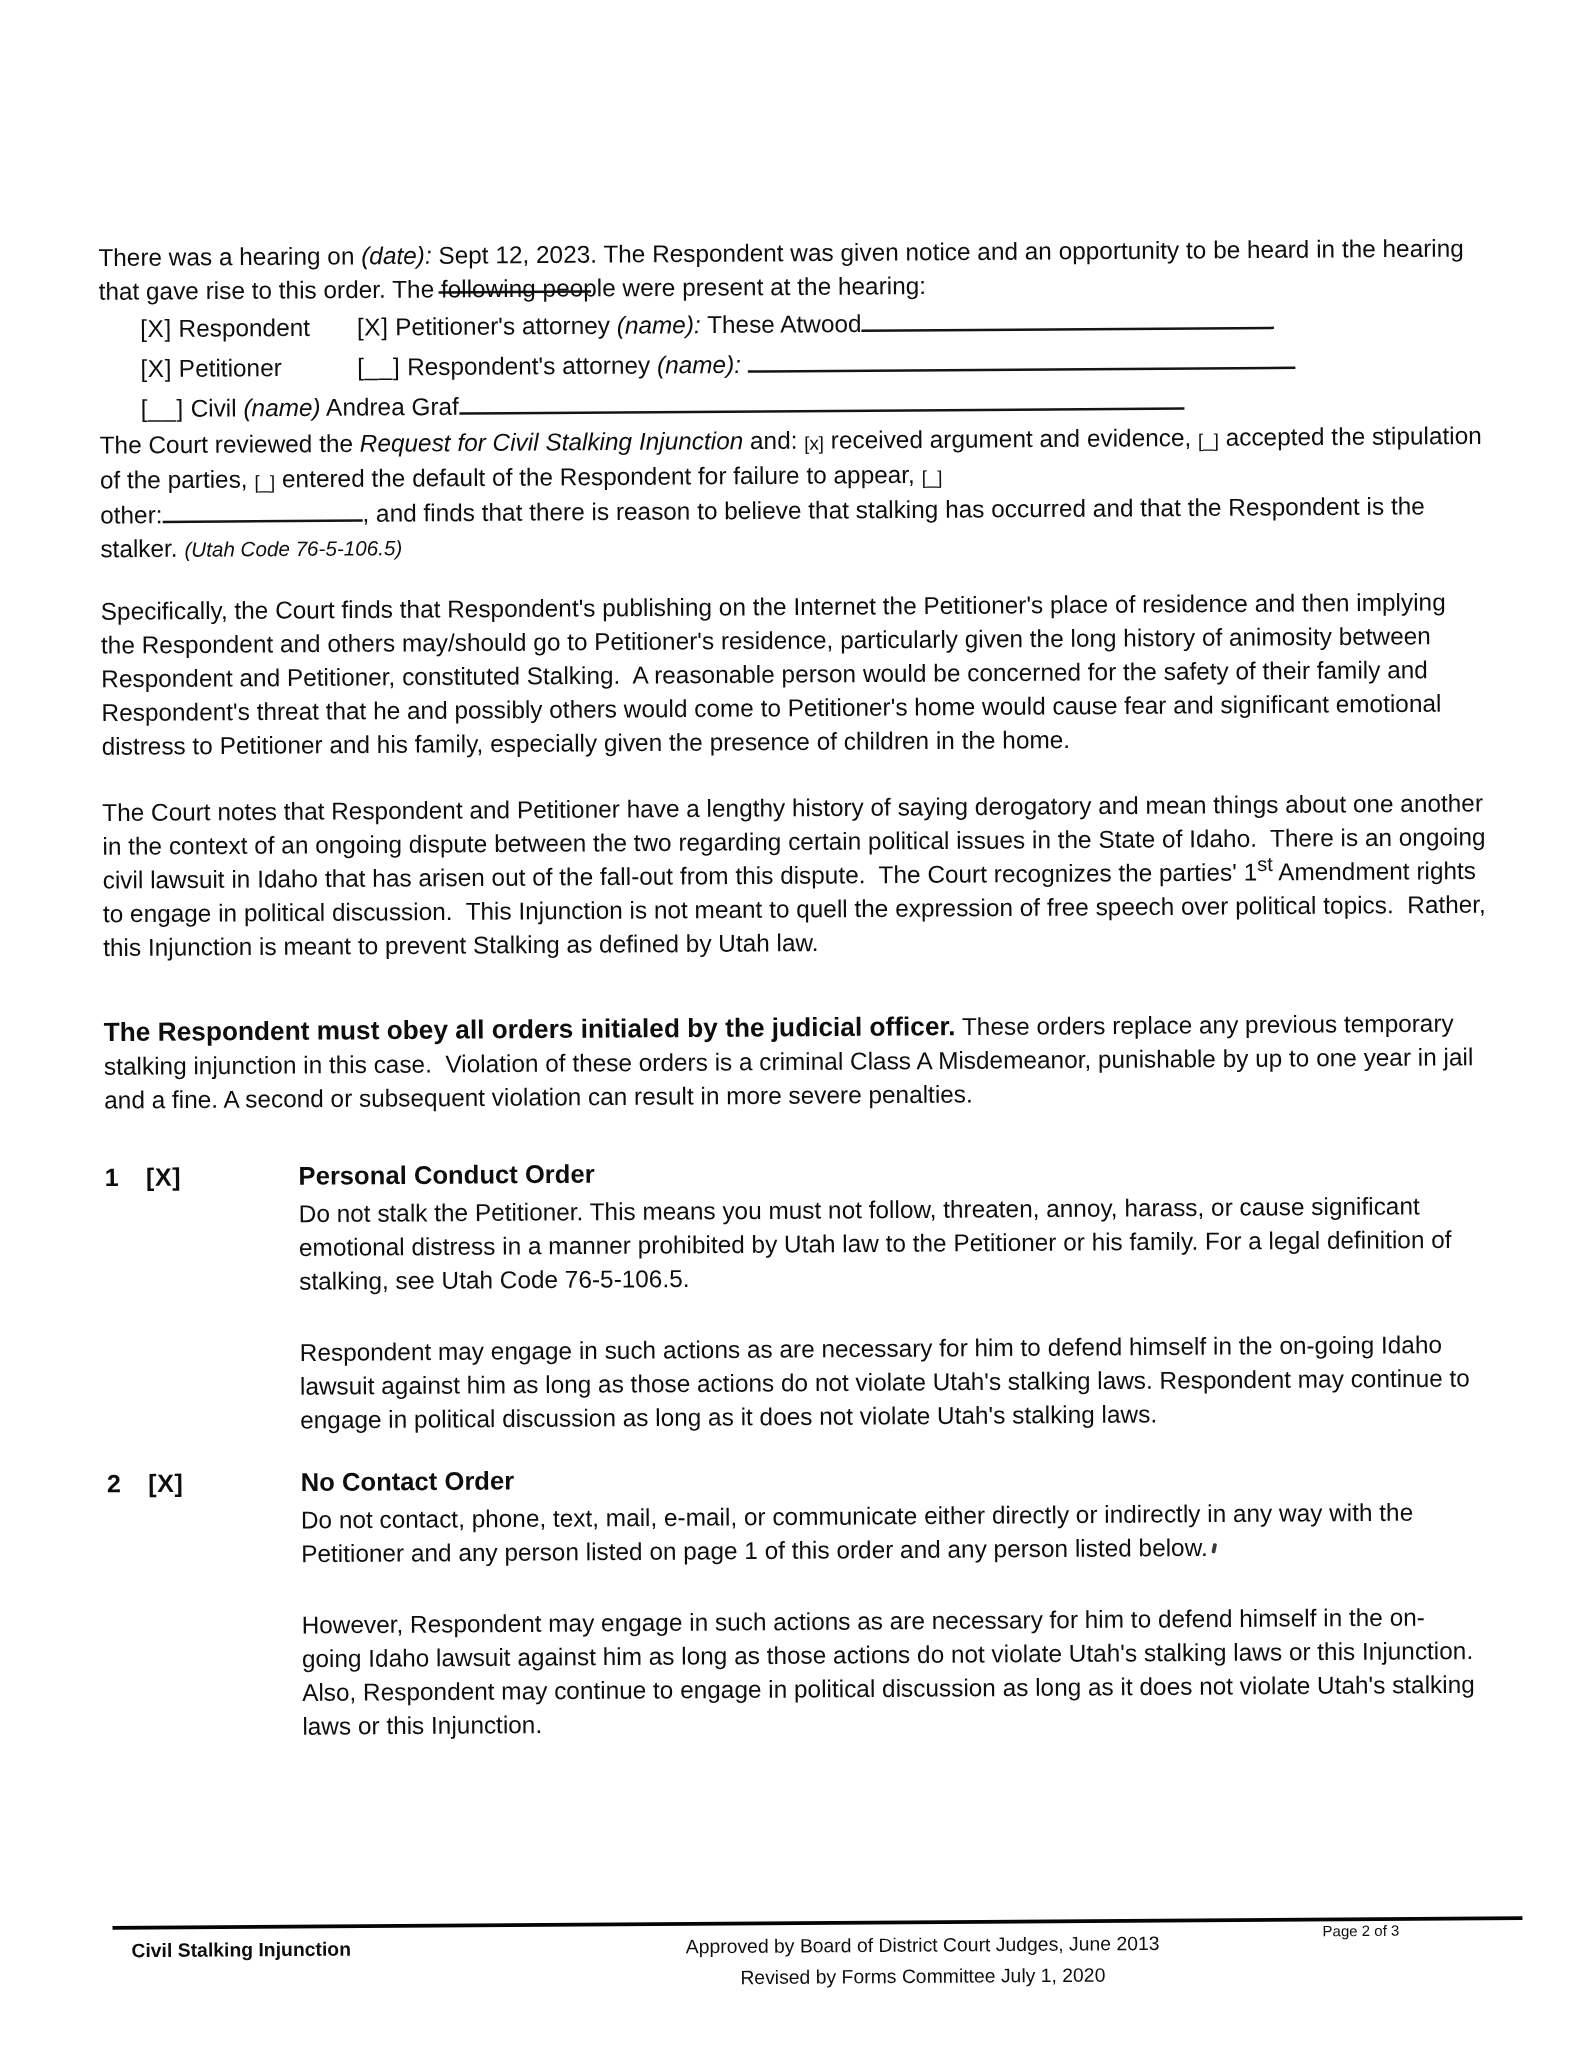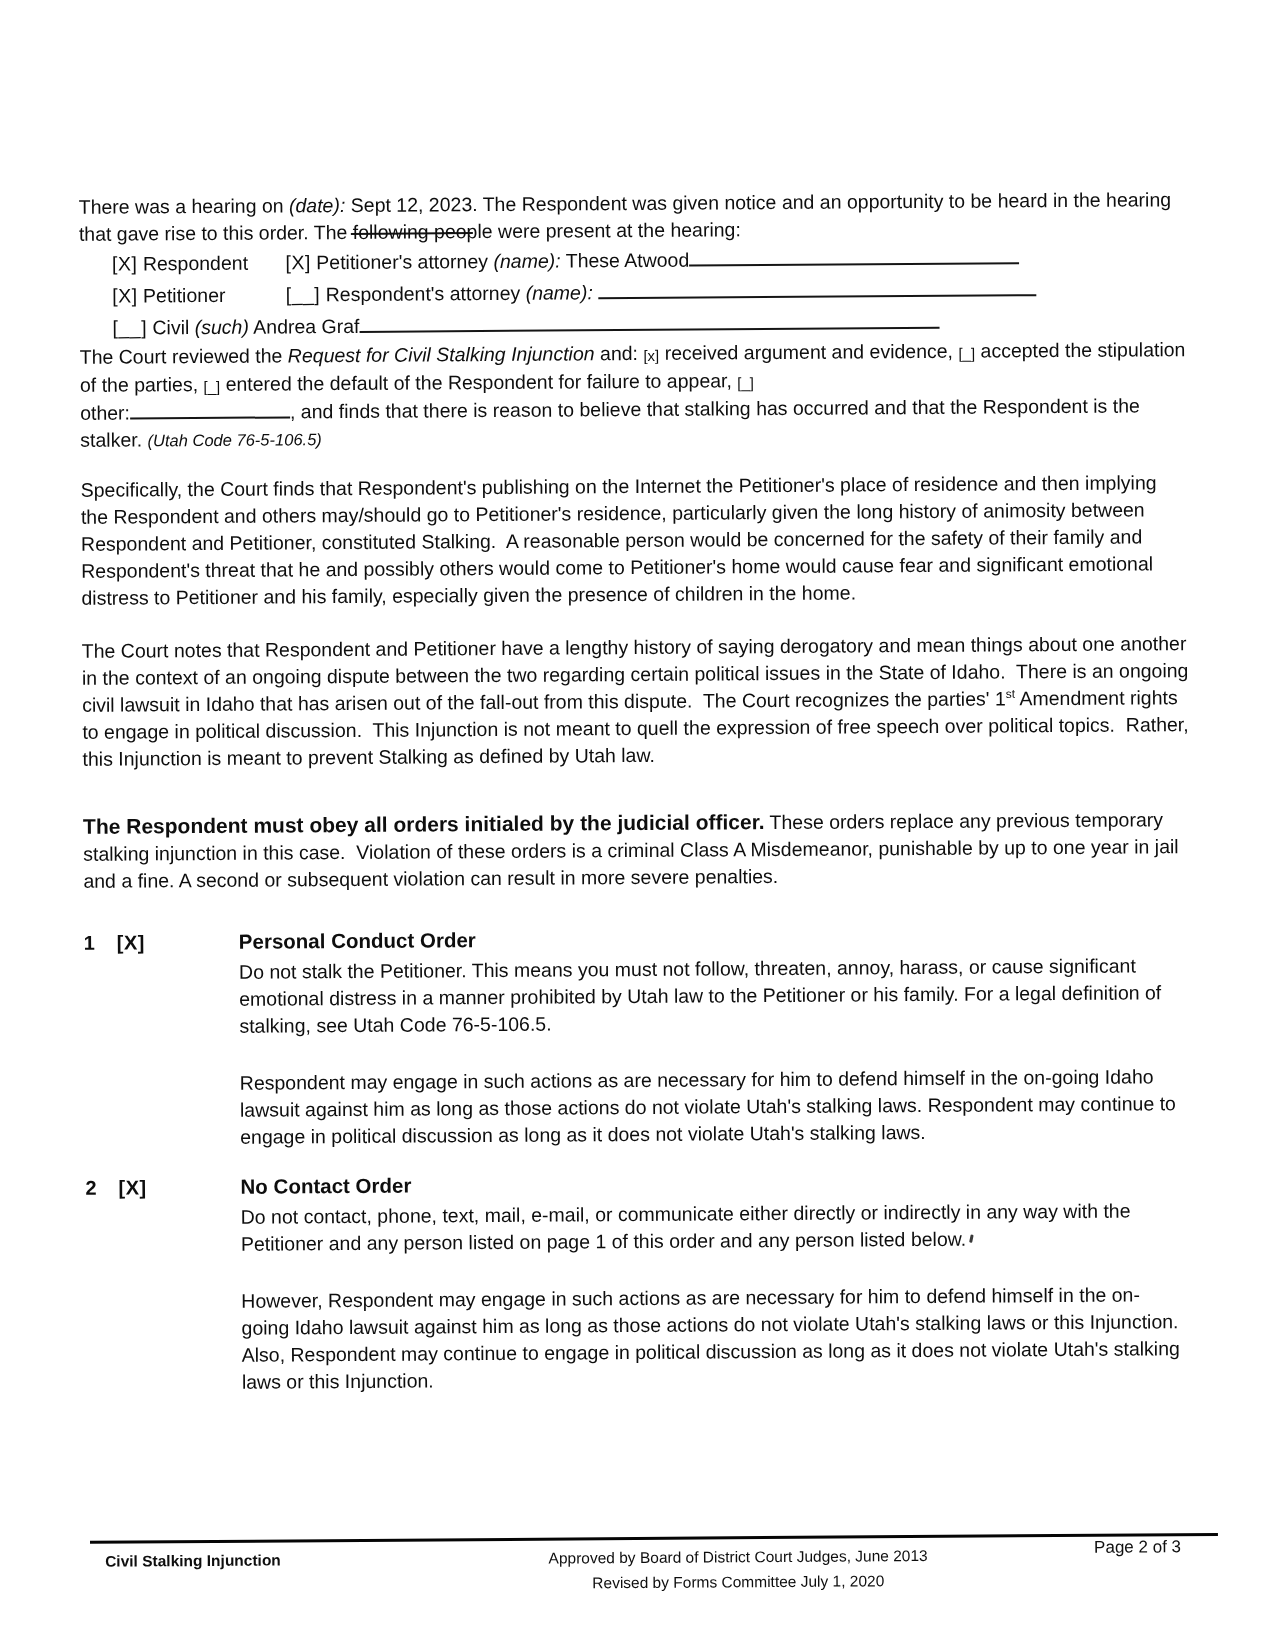--- a/index.html
+++ b/index.html
@@ -20,35 +20,35 @@
   .blank { display:inline-block; border-bottom:2.5px solid #151515; height:14px; vertical-align:baseline; }
   .blank-r1 { width:330px; }
   .blank-r2 { width:438px; }
   .blank-r3 { width:580px; }
   .blank-other { width:160px; }
   .u-date { border-bottom:2.5px solid #151515; padding-bottom:17px; }
   .cb-inline { font-size:15px; position:relative; top:1px; }
   .code-ref { font-style:italic; font-size:16.5px; }
   .p-specific { margin-top:22px; }
   .p-notes { margin-top:26px; }
-  sup.ord { font-size:12px; vertical-align:super; line-height:0; }
+  sup.ord { font-size:16px; vertical-align:super; line-height:0; }
   .p-obey { margin-top:40px; }
   .obey-bold { font-weight:bold; font-size:21px; }
   .order { margin-top:34px; }
   .order.order-2 { margin-top:22px; }
   .order-head { display:flex; font-weight:bold; line-height:28px; align-items:baseline; }
   .o-num { width:33px; font-size:20px; }
   .o-cb { width:122px; font-size:20px; letter-spacing:0.5px; }
   .o-title { font-size:20.5px; }
   .o-body { margin-left:155px; width:945px; white-space:pre-wrap; margin-top:3px; }
   .o-body2 { margin-top:30px; }
   .footer-rule { position:absolute; left:85px; top:1537px; width:1128px; border-top:3px solid #050505; }
   .footer-left { position:absolute; left:100px; top:1549px; font-size:15.5px; font-weight:bold; }
   .footer-center { position:absolute; left:433px; top:1545px; width:600px; text-align:center; font-size:15.5px; line-height:25px; }
-  .footer-right { position:absolute; left:1053px; top:1541px; font-size:17px;margin-left:36px; }
+  .footer-right { position:absolute; left:1053px; top:1541px; font-size:12px; }
   .artifact { position:absolute; left:967px; top:1237px; width:3px; height:8px; background:#3a3a3a; border-radius:1px; transform:rotate(12deg); }
 </style>
 </head>
 <body>
 
 <div class="sheet">
   <div class="content">
 
     <p class="para pre p-hearing"><span>There was a hearing on </span><span class="it">(date): </span><span class="u-date">Sept 12, 2023</span><span>. The Respondent was given notice and an opportunity to be heard in the hearing that gave rise to this order. The following people were present at the hearing:</span></p>
 
@@ -65,21 +65,21 @@
         <span class="att-col1"><span class="cb">[X]</span>
           <span>Petitioner</span></span>
         <span class="att-col2"><span class="cb">[__]</span>
           <span>Respondent's attorney</span>
           <span class="it">(name):</span>
           <span class="blank blank-r2"></span></span>
       </div>
       <div class="att-row">
         <span class="cb">[__]</span>
         <span>Civil</span>
-        <span class="it">(such)</span>
+        <span class="it">(name)</span>
         <span>Andrea Graf</span><span class="blank blank-r3"></span>
       </div>
     </div>
 
     <p class="para pre"><span>The Court reviewed the </span><span class="it">Request for Civil Stalking Injunction</span><span> and: </span><span class="cb-inline">[x]</span><span> received argument and evidence, </span><span class="cb-inline">[_]</span><span> accepted the stipulation of the parties, </span><span class="cb-inline">[_]</span><span> entered the default of the Respondent for failure to appear, </span><span class="cb-inline">[_]</span><br><span>other:</span><span class="blank blank-other"></span><span>, and finds that there is reason to believe that stalking has occurred and that the Respondent is the stalker. </span><span class="code-ref">(Utah Code 76-5-106.5)</span></p>
 
     <p class="para pre p-specific">Specifically, the Court finds that Respondent's publishing on the Internet the Petitioner's place of residence and then implying the Respondent and others may/should go to Petitioner's residence, particularly given the long history of animosity between Respondent and Petitioner, constituted Stalking.  A reasonable person would be concerned for the safety of their family and Respondent's threat that he and possibly others would come to Petitioner's home would cause fear and significant emotional distress to Petitioner and his family, especially given the presence of children in the home.</p>
 
     <p class="para pre p-notes"><span>The Court notes that Respondent and Petitioner have a lengthy history of saying derogatory and mean things about one another in the context of an ongoing dispute between the two regarding certain political issues in the State of Idaho.  There is an ongoing civil lawsuit in Idaho that has arisen out of the fall-out from this dispute.  The Court recognizes the parties' 1</span><sup class="ord">st</sup><span> Amendment rights to engage in political discussion.  This Injunction is not meant to quell the expression of free speech over political topics.  Rather, this Injunction is meant to prevent Stalking as defined by Utah law.</span></p>
 

